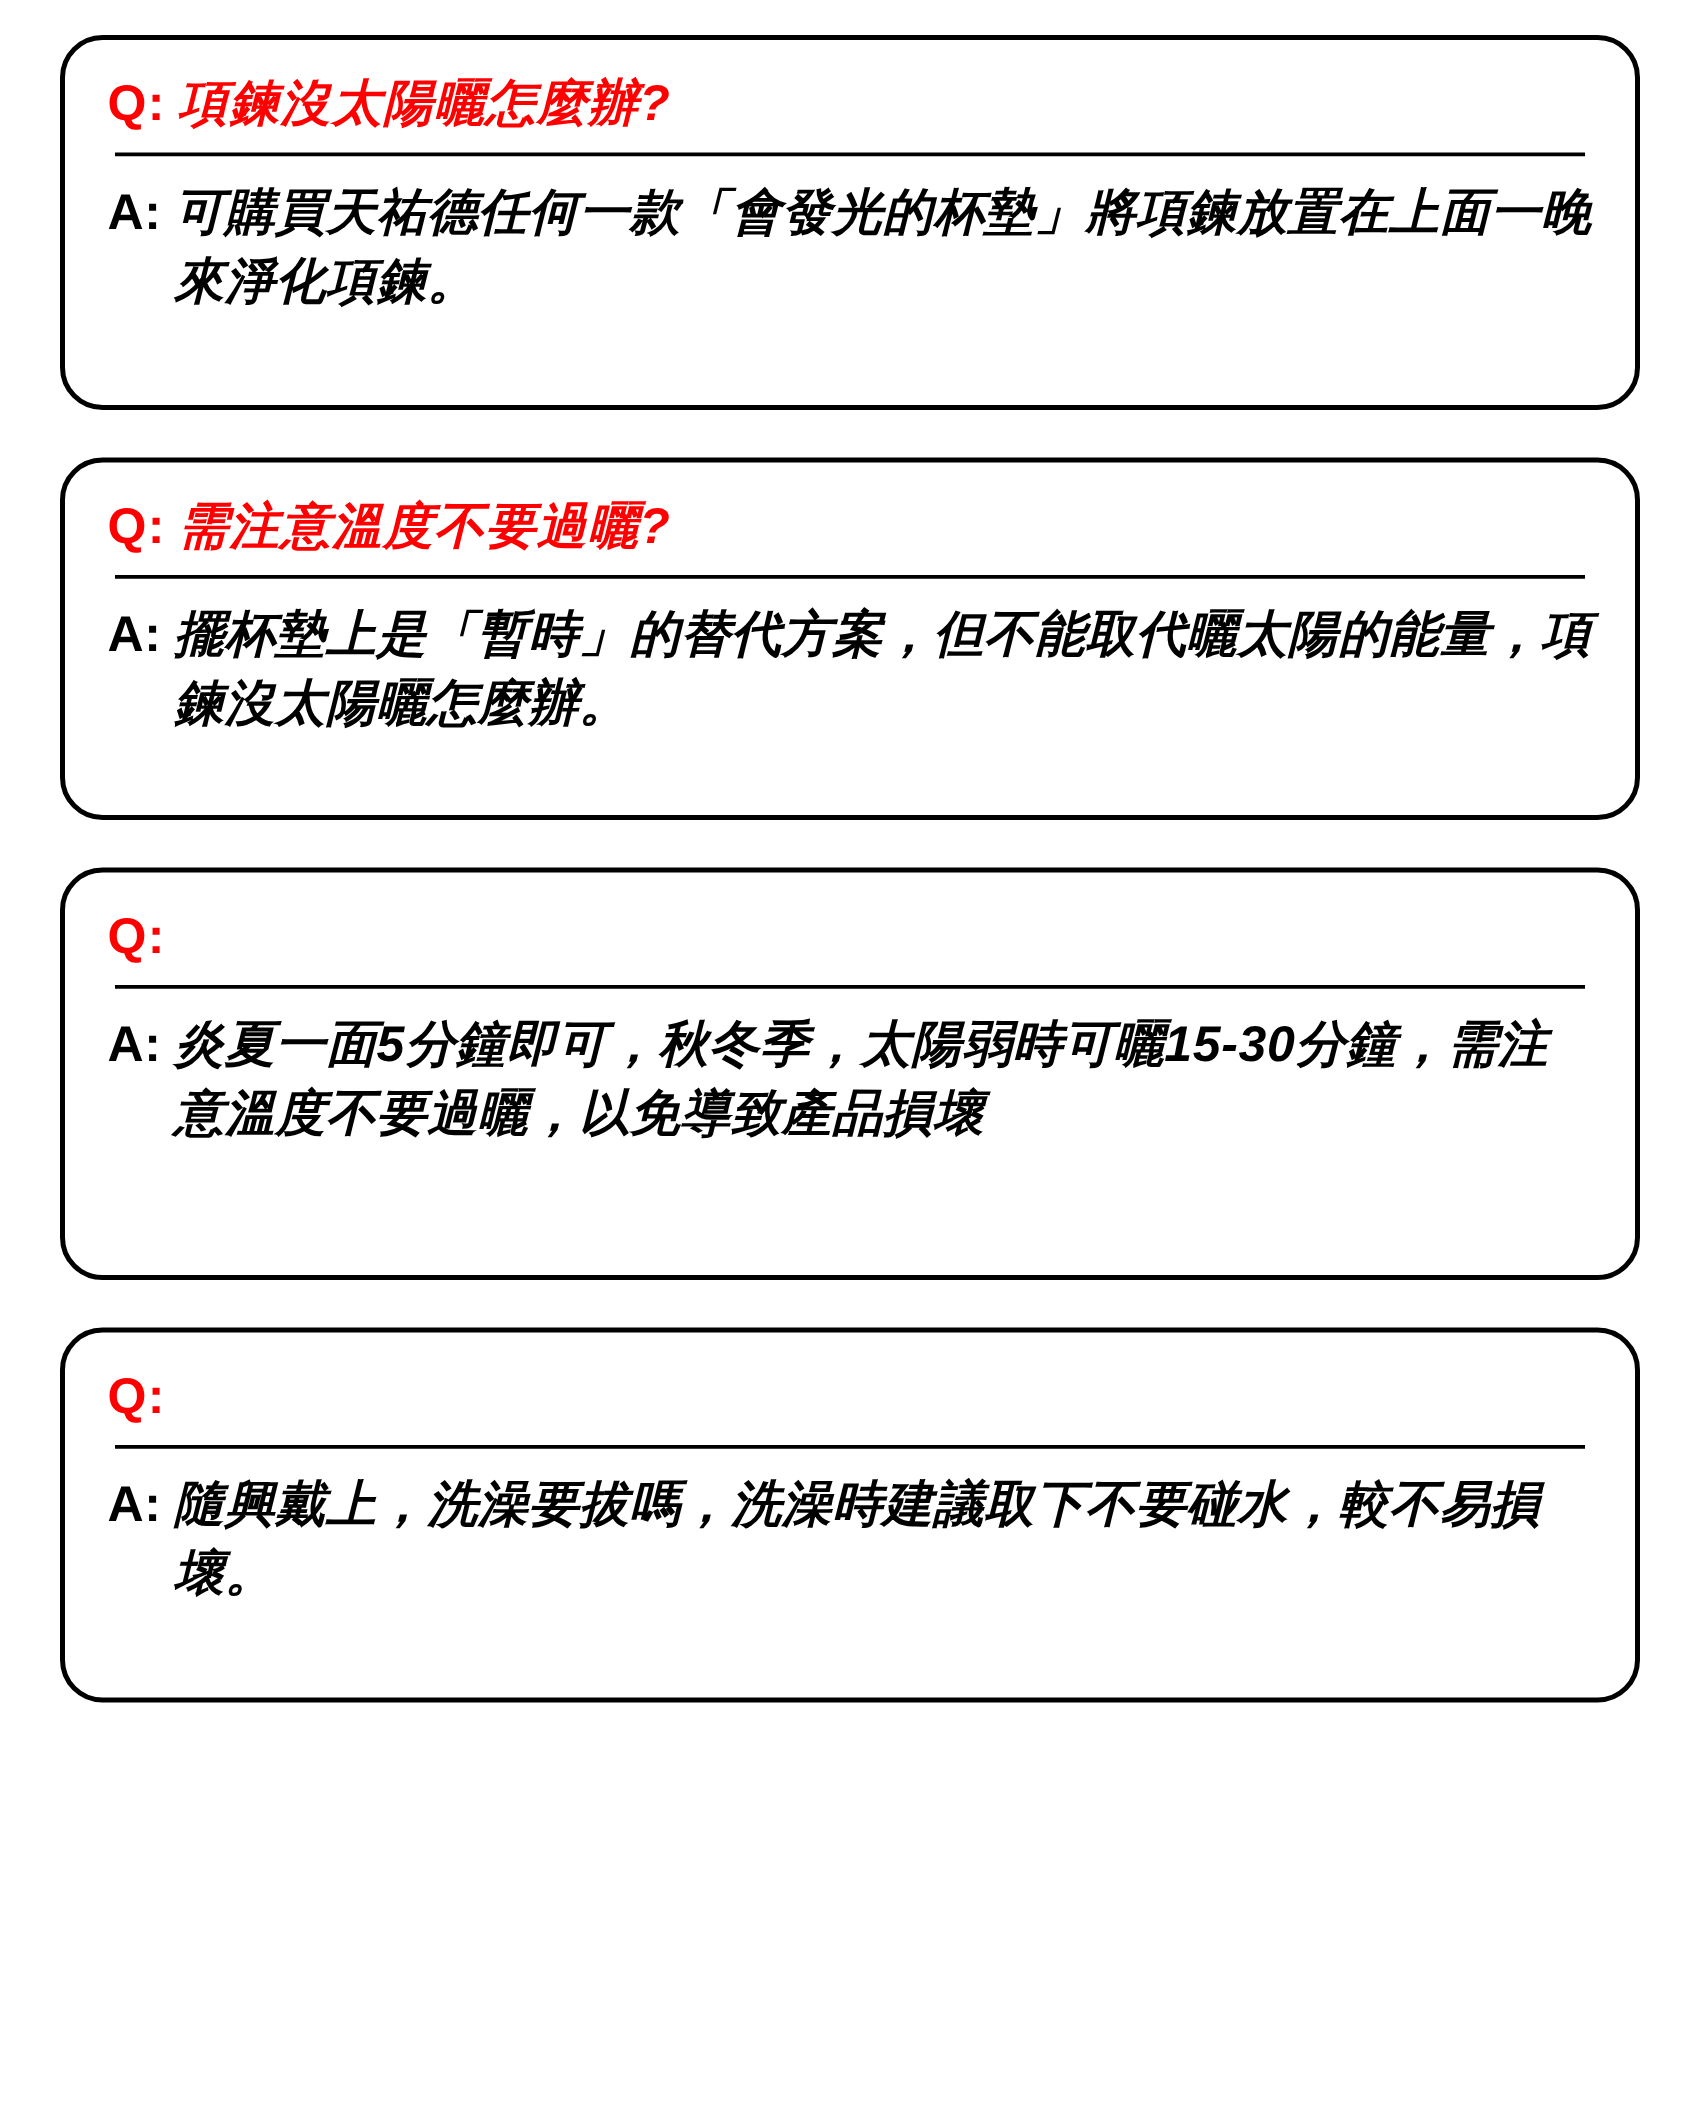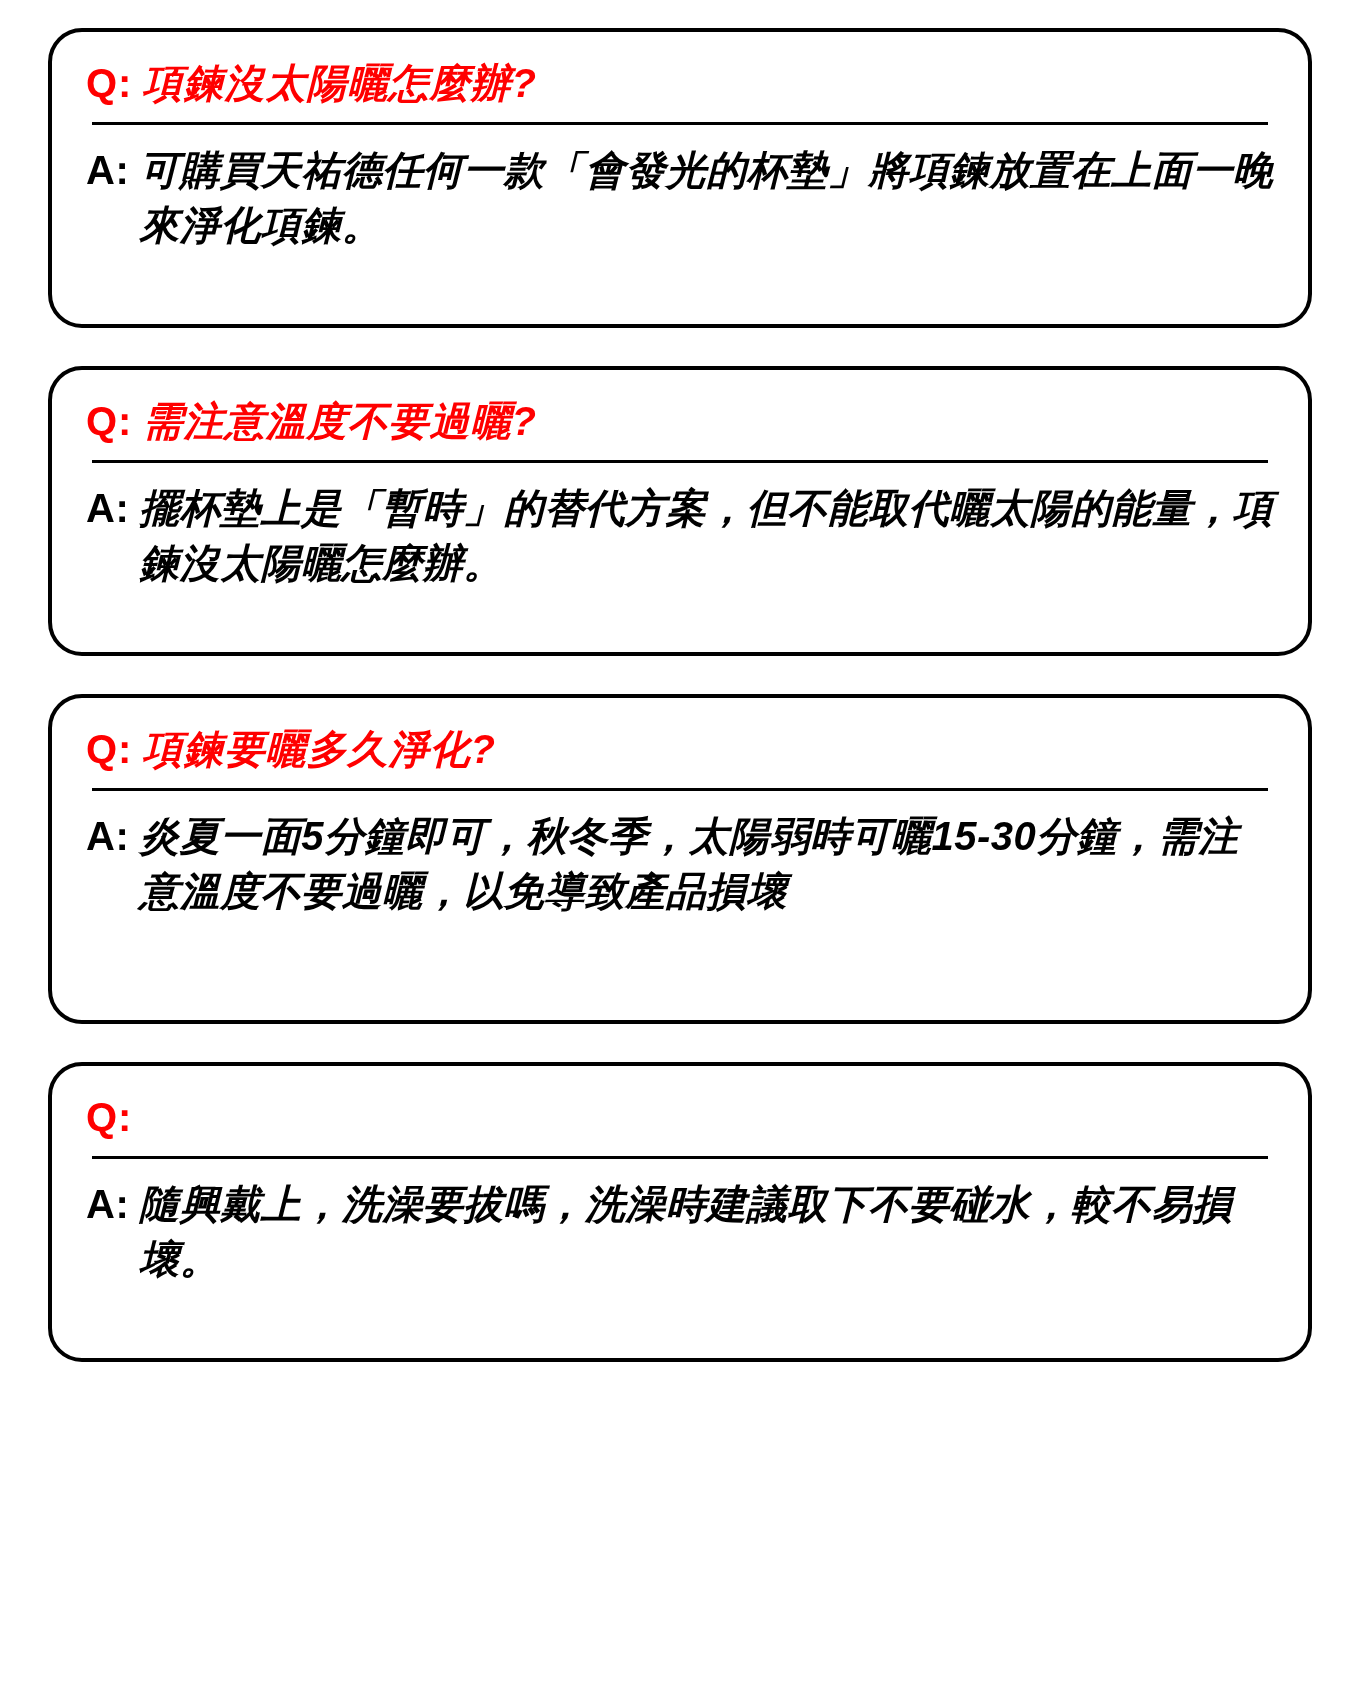--- a/index.html
+++ b/index.html
@@ -127,21 +127,20 @@
       <hr class="divider">
       <div class="a-row">
         <span class="a-label">A:</span>
         <span class="a-text">擺杯墊上是「暫時」的替代方案，但不能取代曬太陽的能量，項鍊沒太陽曬怎麼辦。</span>
       </div>
     </div>
 
     <div class="card card-3">
       <div class="q-row">
         <span class="q-label">Q:</span>
-        <span class="q-text">項鍊要曬多久淨化?</span>
       </div>
       <hr class="divider">
       <div class="a-row">
         <span class="a-label">A:</span>
         <span class="a-text">炎夏一面5分鐘即可，秋冬季，太陽弱時可曬15-30分鐘，需注意溫度不要過曬，以免導致產品損壞</span>
       </div>
     </div>
 
     <div class="card card-4">
       <div class="q-row">

